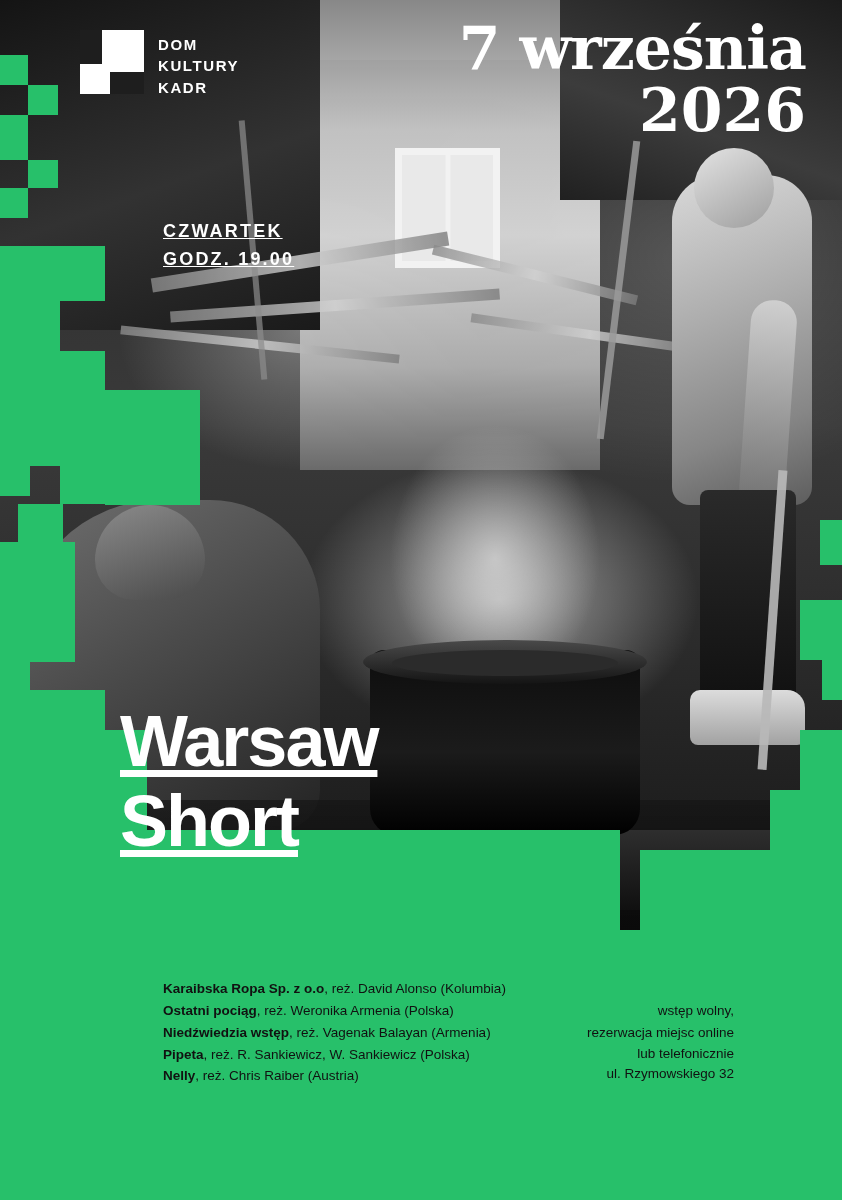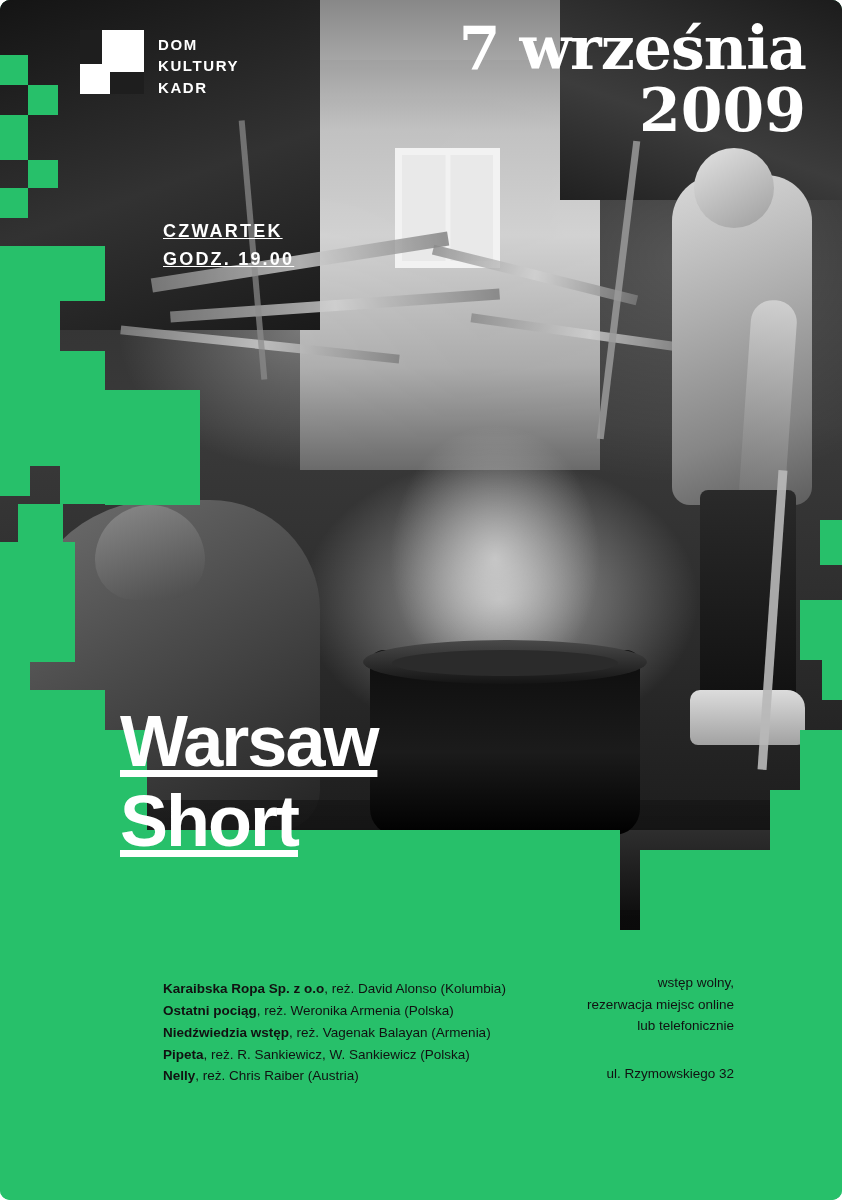--- a/index.html
+++ b/index.html
@@ -7,21 +7,20 @@
     width:842px;height:1200px;
     background:#ffffff;
     font-family:"Liberation Sans", sans-serif;
     overflow:hidden;
   }
   #poster{
     position:relative;
     width:842px;height:1200px;
     background:#27c06a;
     overflow:hidden;
-    border-radius:10px;
   }
 
   
   .photo{
     position:absolute;left:0;top:0;width:842px;height:945px;
     background:
       radial-gradient(ellipse 320px 230px at 500px 600px, rgba(255,255,255,0.55) 0%, rgba(255,255,255,0.0) 62%),
       radial-gradient(ellipse 260px 200px at 300px 330px, rgba(255,255,255,0.33) 0%, rgba(255,255,255,0.0) 70%),
       radial-gradient(ellipse 420px 320px at 690px 260px, rgba(255,255,255,0.18) 0%, rgba(0,0,0,0.0) 70%),
       linear-gradient(180deg,#1d1d1d 0%,#2f2f2f 22%,#3a3a3a 45%,#2a2a2a 70%,#141414 100%);
@@ -163,21 +162,21 @@
     font-weight:bold;font-size:72px;line-height:1.0;letter-spacing:-2px;
   }
   .title div{margin-bottom:8px;text-decoration:underline;}
 
   
   .films{
     position:absolute;left:163px;top:978px;color:#111;font-size:13.5px;line-height:1.62;
   }
   .films .t{font-weight:bold;}
   .info{
-    position:absolute;right:108px;top:972px;color:#111;font-size:13.5px;line-height:1.6;text-align:right;
+    position:absolute;right:108px;top:1000px;color:#111;font-size:13.5px;line-height:1.6;text-align:right;
   }
   .addr{
     position:absolute;right:108px;top:1066px;color:#111;font-size:13.5px;text-align:right;
   }
 </style>
 </head>
 <body>
 
 <div id="poster">
 
@@ -244,21 +243,21 @@
     </div>
     <div class="logo-text">
       <div>DOM</div>
       <div>KULTURY</div>
       <div>KADR</div>
     </div>
   </div>
 
   <div class="date-wrap">
     <div class="date-line1">7 września</div>
-    <div class="date-line2">2009</div>
+    <div class="date-line2">2026</div>
   </div>
 
   <div class="when">
     <div>CZWARTEK</div>
     <div>GODZ. 19.00</div>
   </div>
 
   <div class="title">
     <div>Warsaw</div>
     <div>Short</div>

